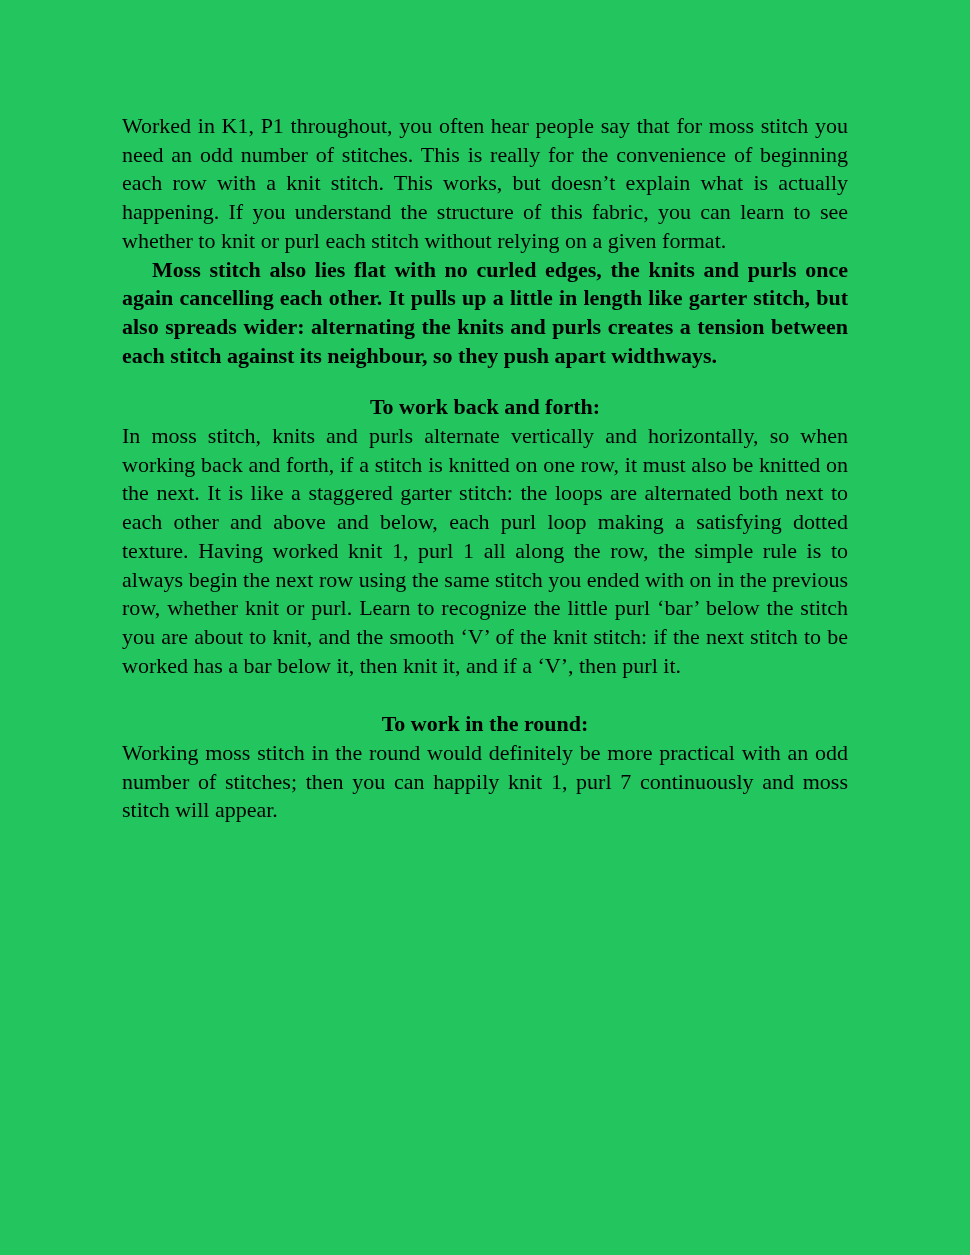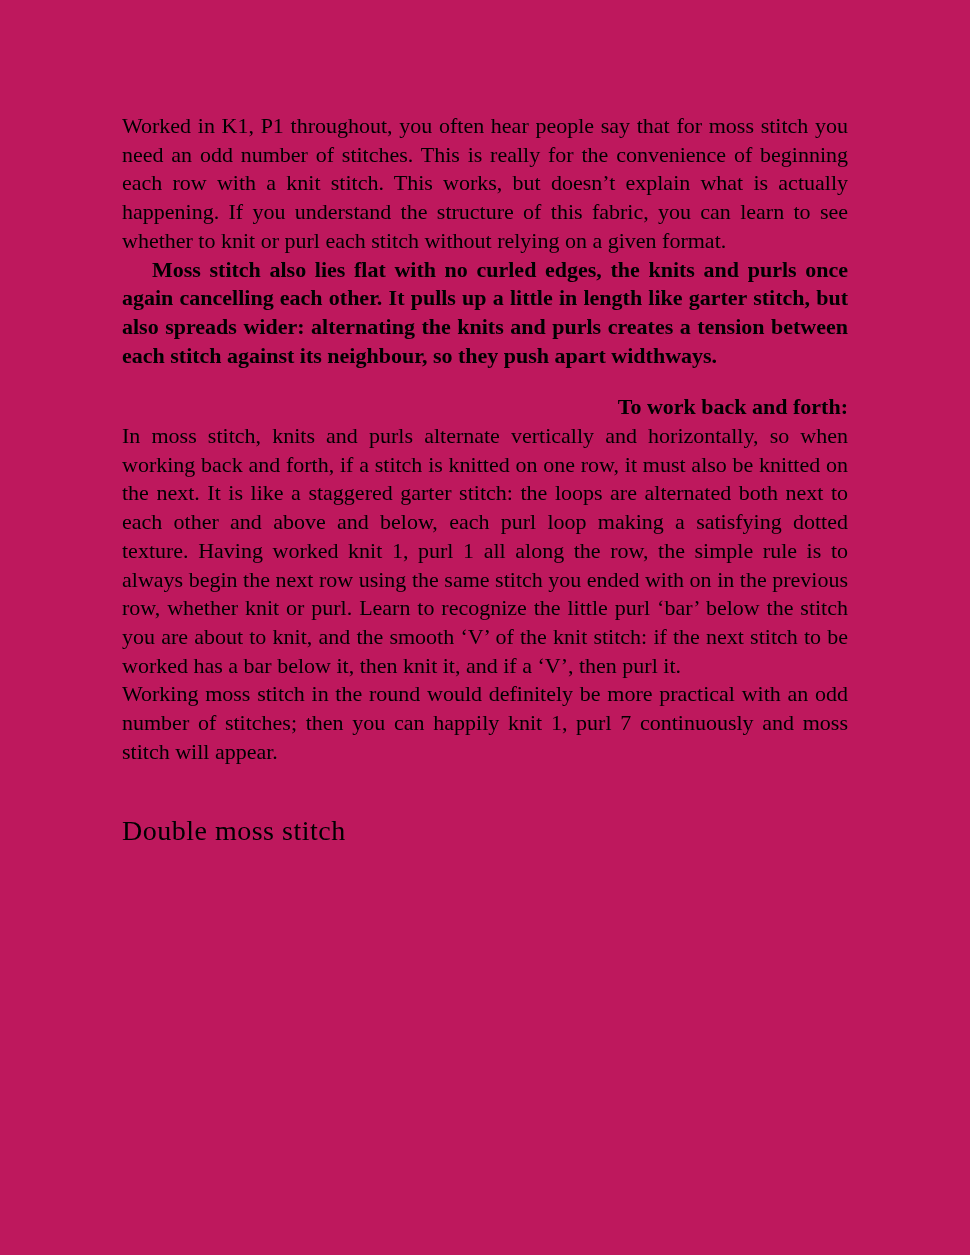--- a/index.html
+++ b/index.html
@@ -4,21 +4,21 @@
 <style>
   html, body {
     margin: 0;
     padding: 0;
     background: #ffffff;
   }
   .canvas {
     position: relative;
     width: 970px;
     height: 1255px;
-    background: #be185d;
+    background: #22c55e;
     overflow: hidden;
   }
   .page {
     position: absolute;
     top: 112px;
     left: 122px;
     width: 726px;
     color: #000000;
     font-family: "Liberation Serif", "DejaVu Serif", serif;
     font-size: 22px;
@@ -27,21 +27,21 @@
   }
   .page p {
     margin: 0;
   }
   p.indent {
     text-indent: 30px;
     font-weight: bold;
   }
   p.run-heading {
     font-weight: bold;
-    text-align: right;
+    text-align: center;
   }
   p.run-heading.gap-back-forth {
     margin-top: 23px;
   }
   p.run-heading.gap-round {
     margin-top: 30px;
   }
   h2.section-title {
     margin: 48px 0 0 0;
     font-weight: 400;
@@ -53,16 +53,16 @@
 </style>
 </head>
 <body>
 
 <div class="canvas">
   <div class="page">
     <p>Worked in K1, P1 throughout, you often hear people say that for moss stitch you need an odd number of stitches. This is really for the convenience of beginning each row with a knit stitch. This works, but doesn’t explain what is actually happening. If you understand the structure of this fabric, you can learn to see whether to knit or purl each stitch without relying on a given format.</p>
     <p class="indent">Moss stitch also lies flat with no curled edges, the knits and purls once again cancelling each other. It pulls up a little in length like garter stitch, but also spreads wider: alternating the knits and purls creates a tension between each stitch against its neighbour, so they push apart widthways.</p>
     <p class="run-heading gap-back-forth">To work back and forth:</p>
     <p>In moss stitch, knits and purls alternate vertically and horizontally, so when working back and forth, if a stitch is knitted on one row, it must also be knitted on the next. It is like a staggered garter stitch: the loops are alternated both next to each other and above and below, each purl loop making a satisfying dotted texture. Having worked knit 1, purl 1 all along the row, the simple rule is to always begin the next row using the same stitch you ended with on in the previous row, whether knit or purl. Learn to recognize the little purl ‘bar’ below the stitch you are about to knit, and the smooth ‘V’ of the knit stitch: if the next stitch to be worked has a bar below it, then knit it, and if a ‘V’, then purl it.</p>
+    <p class="run-heading gap-round">To work in the round:</p>
     <p>Working moss stitch in the round would definitely be more practical with an odd number of stitches; then you can happily knit 1, purl 7 continuously and moss stitch will appear.</p>
-    <h2 class="section-title">Double moss stitch</h2>
   </div>
 </div>
 
 </body></html>

